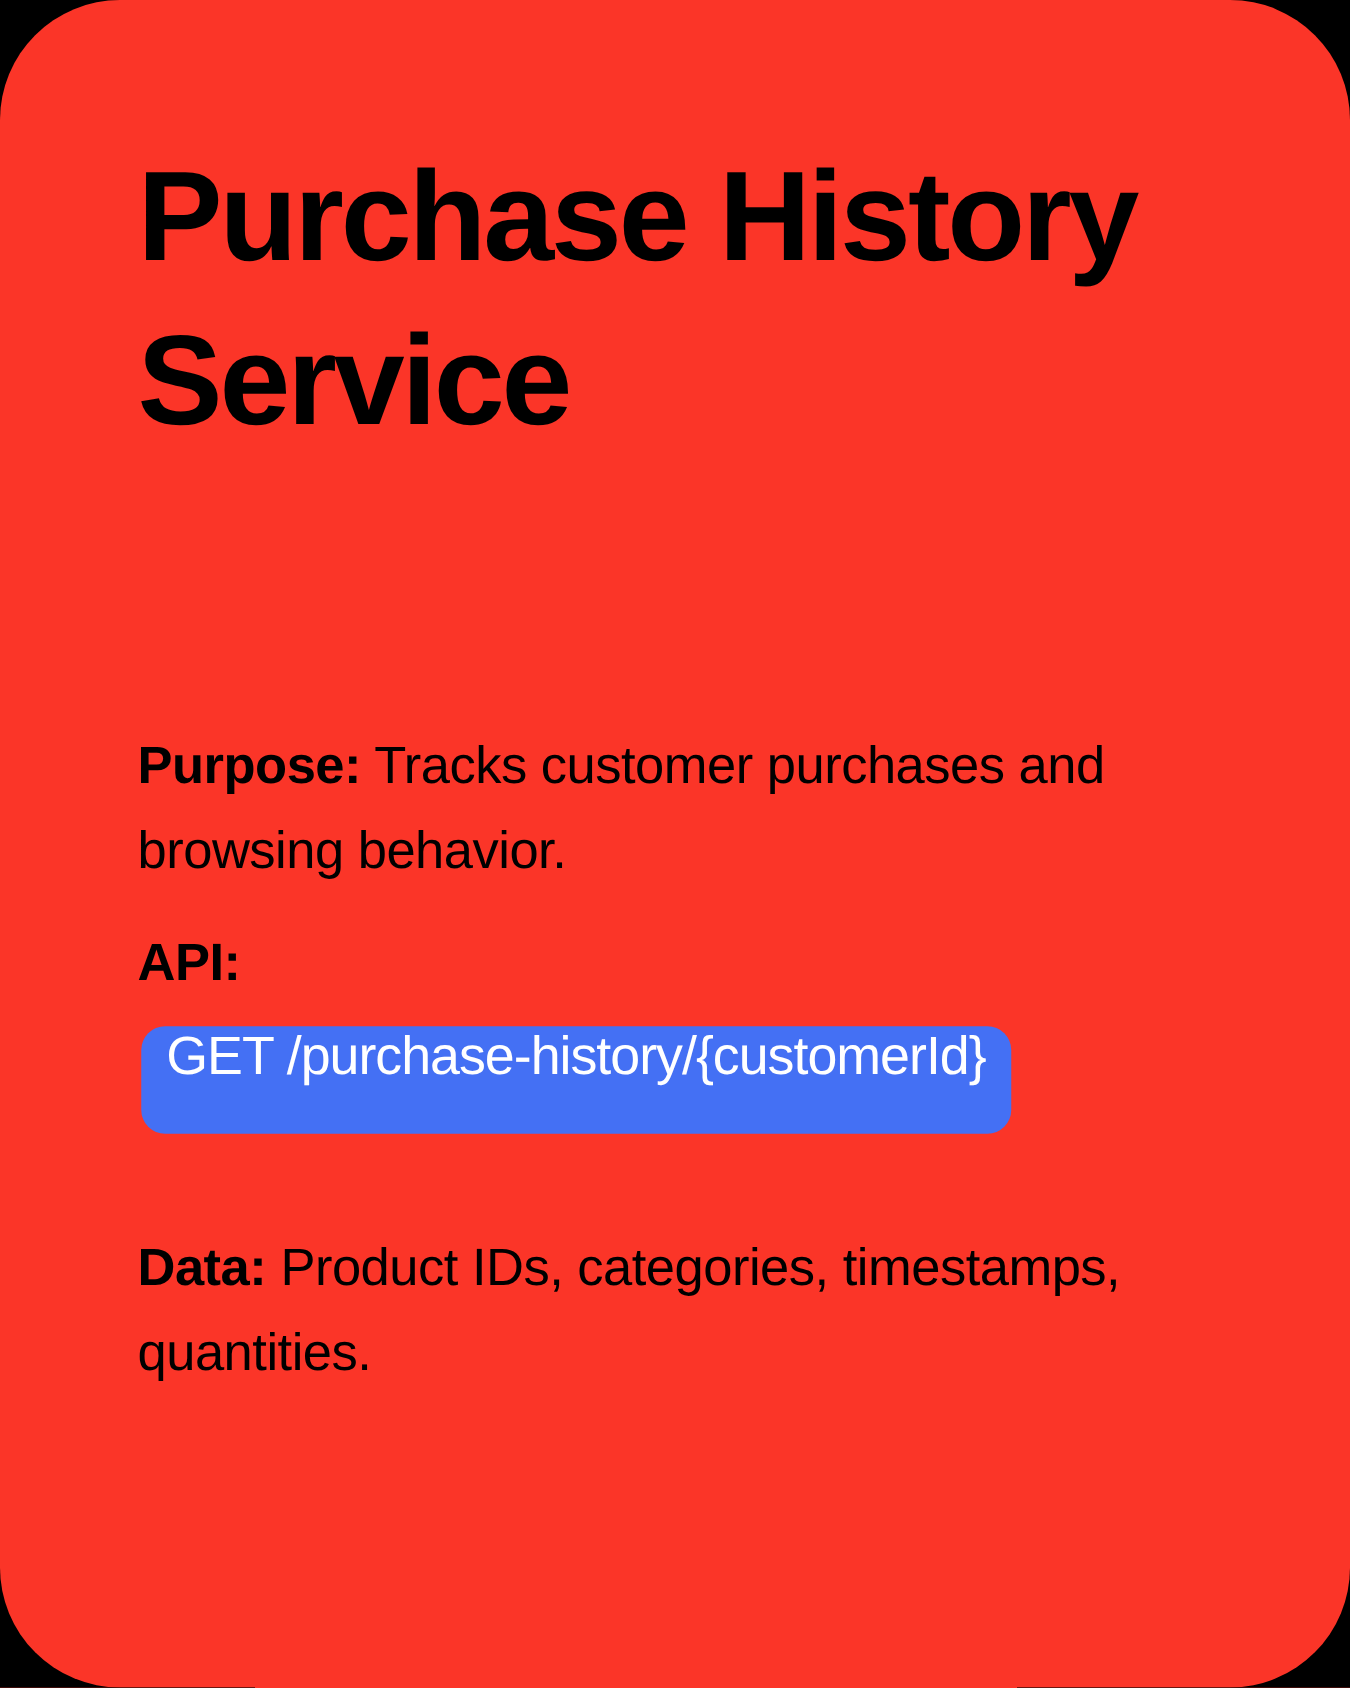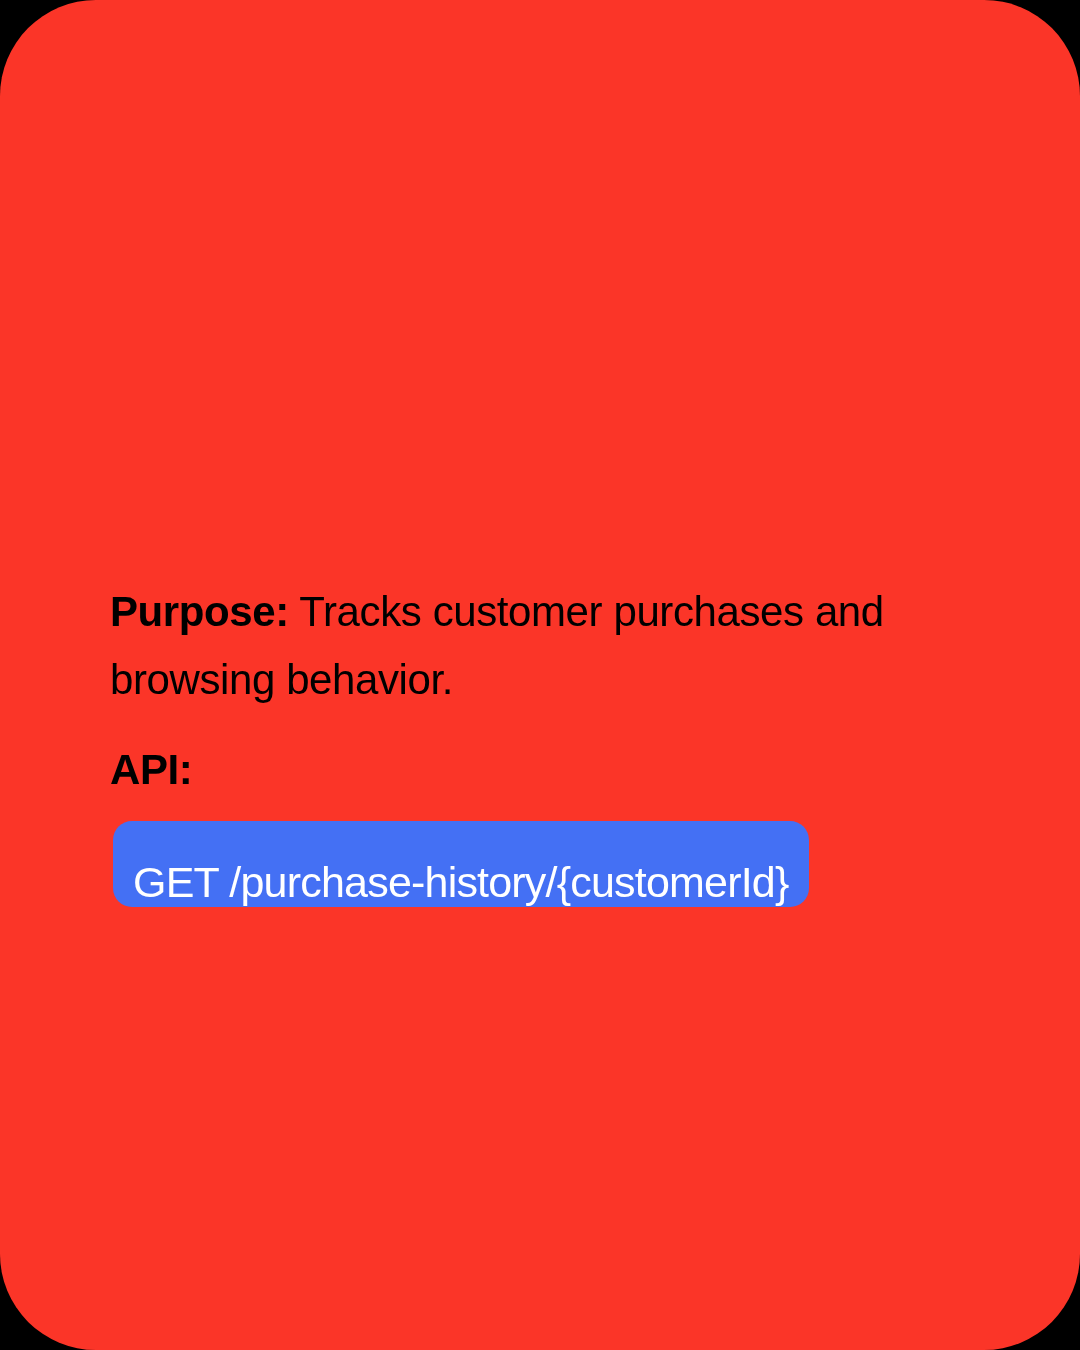--- a/index.html
+++ b/index.html
@@ -58,46 +58,50 @@
 
   #purpose-block { top: 536px; }
   #api-label     { top: 694px; }
   #data-block    { top: 938px; }
 
   .api-pill {
     position: absolute;
     left: 113px;
     top: 821px;
     display: flex;
-    align-items: flex-end;
+    align-items: flex-start;
     box-sizing: border-box;
     height: 86px;
     padding: 0 20px;
     background: #4470F4;
     border-radius: 19px;
     font-family: "Liberation Sans", sans-serif;
     font-size: 43px;
     font-weight: 400;
     letter-spacing: -0.8px;
     color: #FFFFFF;
     white-space: nowrap;
   }
 </style>
 </head>
 <body>
 
 <div class="card">
 
+  <h1 class="card-title">Purchase History Service</h1>
 
   <p class="body-block" id="purpose-block">
     <span class="lead">Purpose:</span><span> Tracks customer purchases and browsing behavior.</span>
   </p>
 
   <p class="body-block" id="api-label">
     <span class="lead">API:</span>
   </p>
 
   <div class="api-pill">
     <span>GET /purchase-history/{customerId}</span>
   </div>
 
+  <p class="body-block" id="data-block">
+    <span class="lead">Data:</span><span> Product IDs, categories, timestamps, quantities.</span>
+  </p>
 
 </div>
 
 </body></html>

